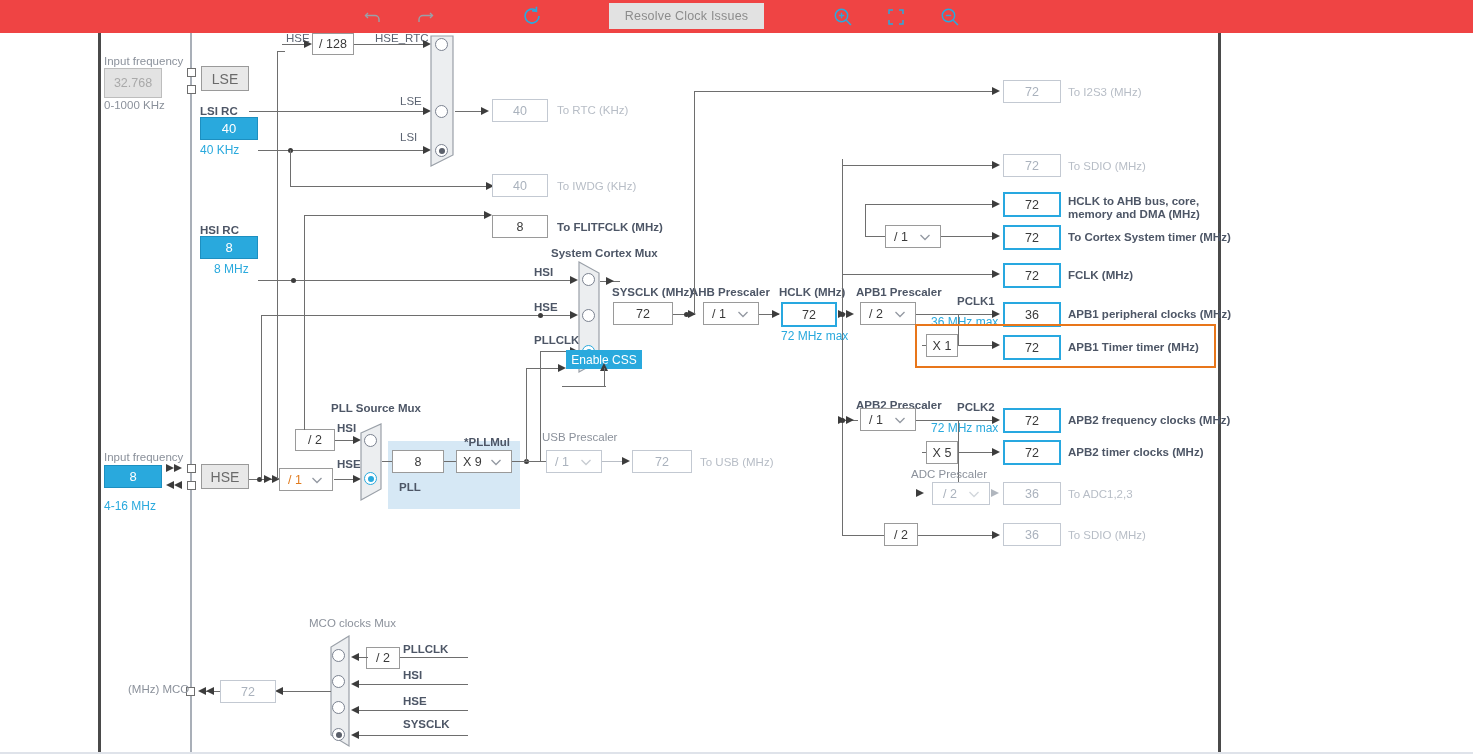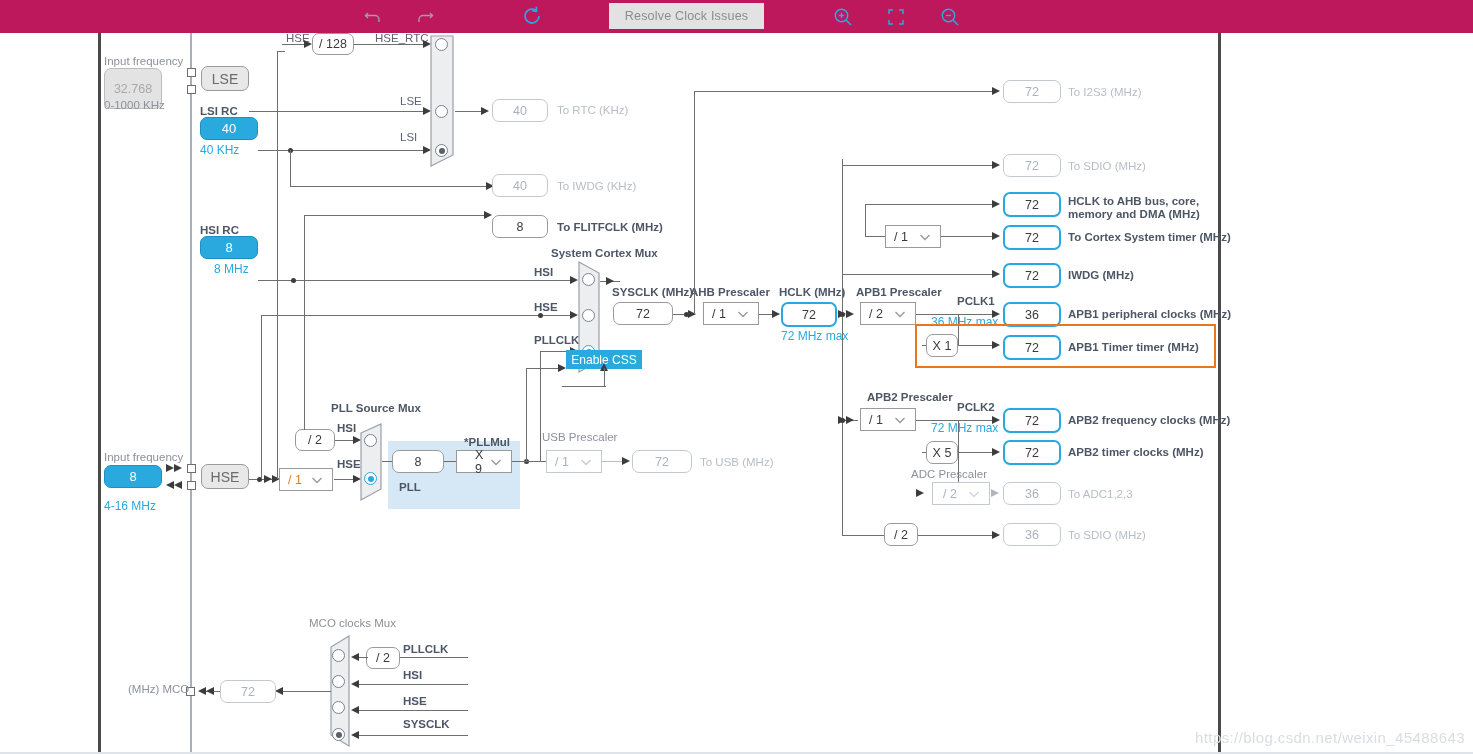--- a/index.html
+++ b/index.html
@@ -1,37 +1,37 @@
 <!DOCTYPE html>
 <html><head>
 <meta charset="utf-8">
 <style>
   html,body{margin:0;padding:0;background:#ffffff;}
   body{width:1473px;height:754px;position:relative;overflow:hidden;
        font-family:"Liberation Sans","DejaVu Sans",sans-serif;
        -webkit-font-smoothing:antialiased;}
 
   
-  #toolbar{position:absolute;left:0;top:0;width:1473px;height:33px;background:#be185d;}
+  #toolbar{position:absolute;left:0;top:0;width:1473px;height:33px;background:#ef4444;}
   .tb-icon{position:absolute;top:6px;width:22px;height:22px;cursor:pointer;}
   .tb-icon svg{display:block;}
   #resolve-btn{position:absolute;left:609px;top:3px;width:155px;height:26px;
       background:#e2e2e2;border:none;color:#8c8c8c;font-size:12.5px;
       font-family:"Liberation Sans",sans-serif;letter-spacing:.2px;cursor:pointer;
       display:flex;align-items:center;justify-content:center;}
 
   
   #canvas{position:absolute;left:0;top:33px;width:1473px;height:721px;background:#fff;overflow:hidden;}
 
   .vbar{position:absolute;background:#4a4a4a;width:3px;}
   .hr-bottom{position:absolute;left:0;bottom:0;width:1473px;height:2px;background:#dfe3ea;}
 
   
   .box{position:absolute;box-sizing:border-box;display:flex;align-items:center;
-       justify-content:center;font-size:12.5px;background:#fff;border-radius:7px;}
+       justify-content:center;font-size:12.5px;background:#fff;}
   .b-grey{border:1px solid #9a9a9a;color:#3a3a3a;}
   .b-dim{border:1px solid #c3c9d2;color:#aab2bd;}
   .b-blue{border:2px solid #28a8e0;color:#3a3a3a;}
   .b-fillblue{background:#29a9dd;border:1px solid #1d8fc0;color:#ffffff;font-size:13px;}
   .b-fillgrey{background:#e3e3e3;border:1px solid #bdbdbd;color:#a9a9a9;}
   .b-device{background:#e8e8e8;border:1px solid #9a9a9a;color:#6a6a6a;font-size:14px;}
 
   
   .sel{position:absolute;box-sizing:border-box;border:1px solid #9a9a9a;background:#fff;
        font-size:12.5px;color:#3a3a3a;display:flex;align-items:center;}
@@ -132,21 +132,21 @@
 </div>
 
 <div id="canvas">
 
   <div class="vbar" style="left:98px;top:0;height:721px;"></div>
   <div class="vbar" style="left:1218px;top:0;height:721px;"></div>
   <div class="vbar" style="left:190px;top:0;height:721px;width:2px;background:#a9afb8;"></div>
   <div class="hr-bottom"></div>
 
   <div class="lbl" style="left:104px;top:22px;">Input frequency</div>
-  <div class="box b-fillgrey" style="left:104px;top:35px;width:58px;height:41px;">32.768</div>
+  <div class="box b-fillgrey" style="left:104px;top:35px;width:58px;height:30px;">32.768</div>
   <div class="lbl" style="left:104px;top:66px;">0-1000 KHz</div>
 
   <div class="pin" style="left:187px;top:35px;"></div>
   <div class="pin" style="left:187px;top:52px;"></div>
   <div class="box b-device" style="left:201px;top:33px;width:48px;height:25px;">LSE</div>
 
   <div class="lbl-d" style="left:200px;top:72px;">LSI RC</div>
   <div class="box b-fillblue" style="left:200px;top:84px;width:58px;height:23px;">40</div>
   <div class="lbl-blue" style="left:200px;top:110px;">40 KHz</div>
 
@@ -251,21 +251,21 @@
   <div class="radio" style="left:364px;top:401px;"></div>
   <div class="radio on" style="left:364px;top:439px;"></div>
 
   <div id="pll-panel" style="left:388px;top:408px;width:132px;height:68px;"></div>
   <div class="lbl-d" style="left:399px;top:448px;">PLL</div>
   <div class="w wh" style="left:382px;top:428px;width:12px;"></div>
   <div class="box b-grey" style="left:392px;top:417px;width:52px;height:23px;">8</div>
   <div class="w wh" style="left:444px;top:428px;width:12px;"></div>
   <div class="lbl-d" style="left:464px;top:403px;">*PLLMul</div>
   <div class="sel" style="left:456px;top:417px;width:56px;height:23px;">
-    <span class="sv" style="padding-left:18px;">X 9</span>
+    <span class="sv" style="padding-left:6px;">X 9</span>
     <span class="chev">
         <svg width="16" height="16" viewBox="0 0 16 16">
           <path d="M3.5 6 L8 10.5 L12.5 6" fill="none" stroke="#6f7682" stroke-width="1.3"></path>
         </svg>
       </span>
   </div>
 
   <div class="dot" style="left:524px;top:426px;"></div>
   <div class="w wh" style="left:512px;top:428px;width:30px;"></div>
   <div class="w wv" style="left:540px;top:318px;height:110px;"></div>
@@ -372,21 +372,21 @@
       </span>
   </div>
   <div class="w wh" style="left:941px;top:203px;width:55px;"></div>
   <div class="arr" style="left:992px;top:199px;"></div>
   <div class="box b-blue" style="left:1003px;top:192px;width:58px;height:25px;">72</div>
   <div class="lbl-d" style="left:1068px;top:198px;">To Cortex System timer (MHz)</div>
 
   <div class="w wh" style="left:842px;top:241px;width:154px;"></div>
   <div class="arr" style="left:992px;top:237px;"></div>
   <div class="box b-blue" style="left:1003px;top:230px;width:58px;height:25px;">72</div>
-  <div class="lbl-d" style="left:1068px;top:236px;">IWDG (MHz)</div>
+  <div class="lbl-d" style="left:1068px;top:236px;">FCLK (MHz)</div>
 
   <div class="lbl-d" style="left:856px;top:253px;">APB1 Prescaler</div>
   <div class="sel" style="left:860px;top:269px;width:56px;height:23px;">
     <span class="sv" style="padding-left:8px;">/ 2</span>
     <span class="chev">
         <svg width="16" height="16" viewBox="0 0 16 16">
           <path d="M3.5 6 L8 10.5 L12.5 6" fill="none" stroke="#6f7682" stroke-width="1.3"></path>
         </svg>
       </span>
   </div>
@@ -403,21 +403,21 @@
   <div class="w wh" style="left:958px;top:312px;width:38px;"></div>
   <div class="arr" style="left:992px;top:308px;"></div>
   <div class="box b-blue" style="left:1003px;top:302px;width:58px;height:25px;">72</div>
   <div class="lbl-d" style="left:1068px;top:308px;">APB1 Timer timer (MHz)</div>
   <div id="apb1-timer-highlight" style="left:915px;top:291px;width:301px;height:44px;"></div>
 
   <div class="w wh" style="left:842px;top:387px;width:16px;"></div>
   <div class="dot" style="left:840px;top:385px;"></div>
   <div class="arr" style="left:838px;top:383px;"></div>
   <div class="arr" style="left:846px;top:383px;"></div>
-  <div class="lbl-d" style="left:856px;top:358px;margin-left:11px;">APB2 Prescaler</div>
+  <div class="lbl-d" style="left:856px;top:366px;">APB2 Prescaler</div>
   <div class="sel" style="left:860px;top:375px;width:56px;height:23px;">
     <span class="sv" style="padding-left:8px;">/ 1</span>
     <span class="chev">
         <svg width="16" height="16" viewBox="0 0 16 16">
           <path d="M3.5 6 L8 10.5 L12.5 6" fill="none" stroke="#6f7682" stroke-width="1.3"></path>
         </svg>
       </span>
   </div>
   <div class="lbl-d" style="left:957px;top:368px;">PCLK2</div>
   <div class="lbl-blue" style="left:931px;top:388px;">72 MHz max</div>
@@ -488,14 +488,13 @@
 
   <div class="w wh" style="left:278px;top:658px;width:53px;"></div>
   <div class="arrl" style="left:275px;top:654px;"></div>
   <div class="box b-dim" style="left:220px;top:647px;width:56px;height:23px;">72</div>
   <div class="w wh" style="left:200px;top:658px;width:20px;"></div>
   <div class="arrl" style="left:206px;top:654px;"></div>
   <div class="arrl" style="left:198px;top:654px;"></div>
   <div class="pin" style="left:186px;top:654px;"></div>
   <div class="lbl" style="left:128px;top:650px;">(MHz) MCO</div>
 
-  <div id="watermark">https://blog.csdn.net/weixin_45488643</div>
 </div>
 
 </body></html>

